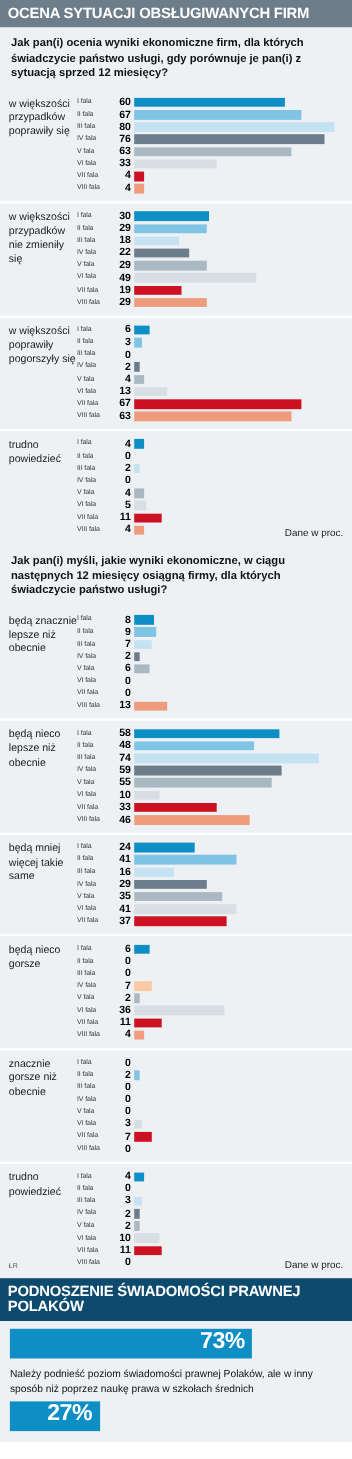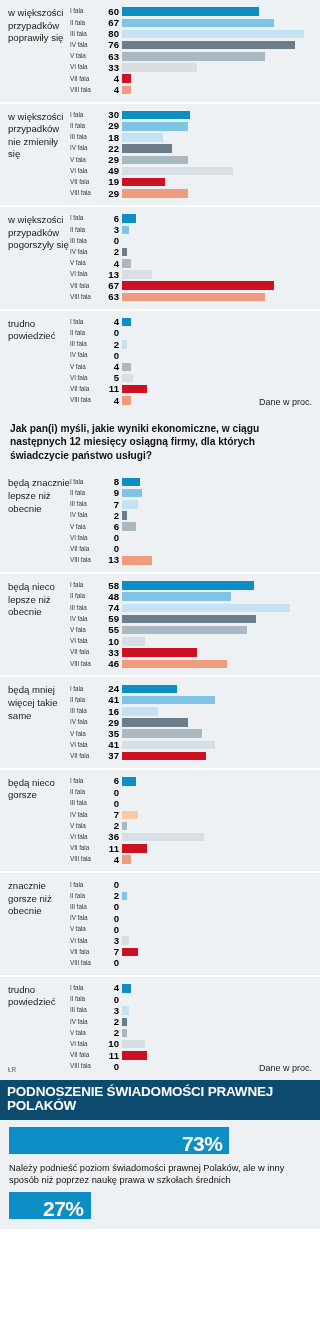--- a/index.html
+++ b/index.html
@@ -103,39 +103,41 @@
   .statement-text {
     font-size: 9.3px;
     line-height: 1.38;
     color: #111;
     margin-bottom: 5px;
   }
   .pct-bar {
     background: #0d8ec4;
     height: 27px;
     display: flex;
-    align-items: flex-end;
+    align-items: flex-start;
     justify-content: flex-end;
     padding-right: 7px;
   }
   .pct-bar .pct {
     color: #ffffff;
     font-size: 21px;
     font-weight: bold;
     line-height: 1;
     letter-spacing: -0.5px;
   }
 </style>
 </head>
 <body>
 
 <div class="infographic">
 
+  <div class="section-header">OCENA SYTUACJI OBSŁUGIWANYCH FIRM</div>
 
   <div class="panel">
+    <div class="question">Jak pan(i) ocenia wyniki ekonomiczne firm, dla których świadczycie państwo usługi, gdy porównuje je pan(i) z sytuacją sprzed 12 miesięcy?</div>
     <div id="groups-1">
         <div class="group">
           <div class="group-label">w większości przypadków poprawiły się</div>
           <div class="rows">
             <div class="row">
               <div class="wave-name">I fala</div>
               <div class="wave-value">60</div>
               <div class="bar-cell">
                 <div class="bar" style="background: rgb(13, 142, 196); width: 136.5px;"></div>
               </div>
@@ -246,21 +248,21 @@
             <div class="row">
               <div class="wave-name">VIII fala</div>
               <div class="wave-value">29</div>
               <div class="bar-cell">
                 <div class="bar" style="background: rgb(239, 156, 126); width: 65.975px;"></div>
               </div>
             </div>
           </div>
         </div>
         <div class="group">
-          <div class="group-label">w większości przypadków pogorszyły się</div>
+          <div class="group-label">w większości poprawiły pogorszyły się</div>
           <div class="rows">
             <div class="row">
               <div class="wave-name">I fala</div>
               <div class="wave-value">6</div>
               <div class="bar-cell">
                 <div class="bar" style="background: rgb(13, 142, 196); width: 13.65px;"></div>
               </div>
             </div>
             <div class="row">
               <div class="wave-name">II fala</div>

